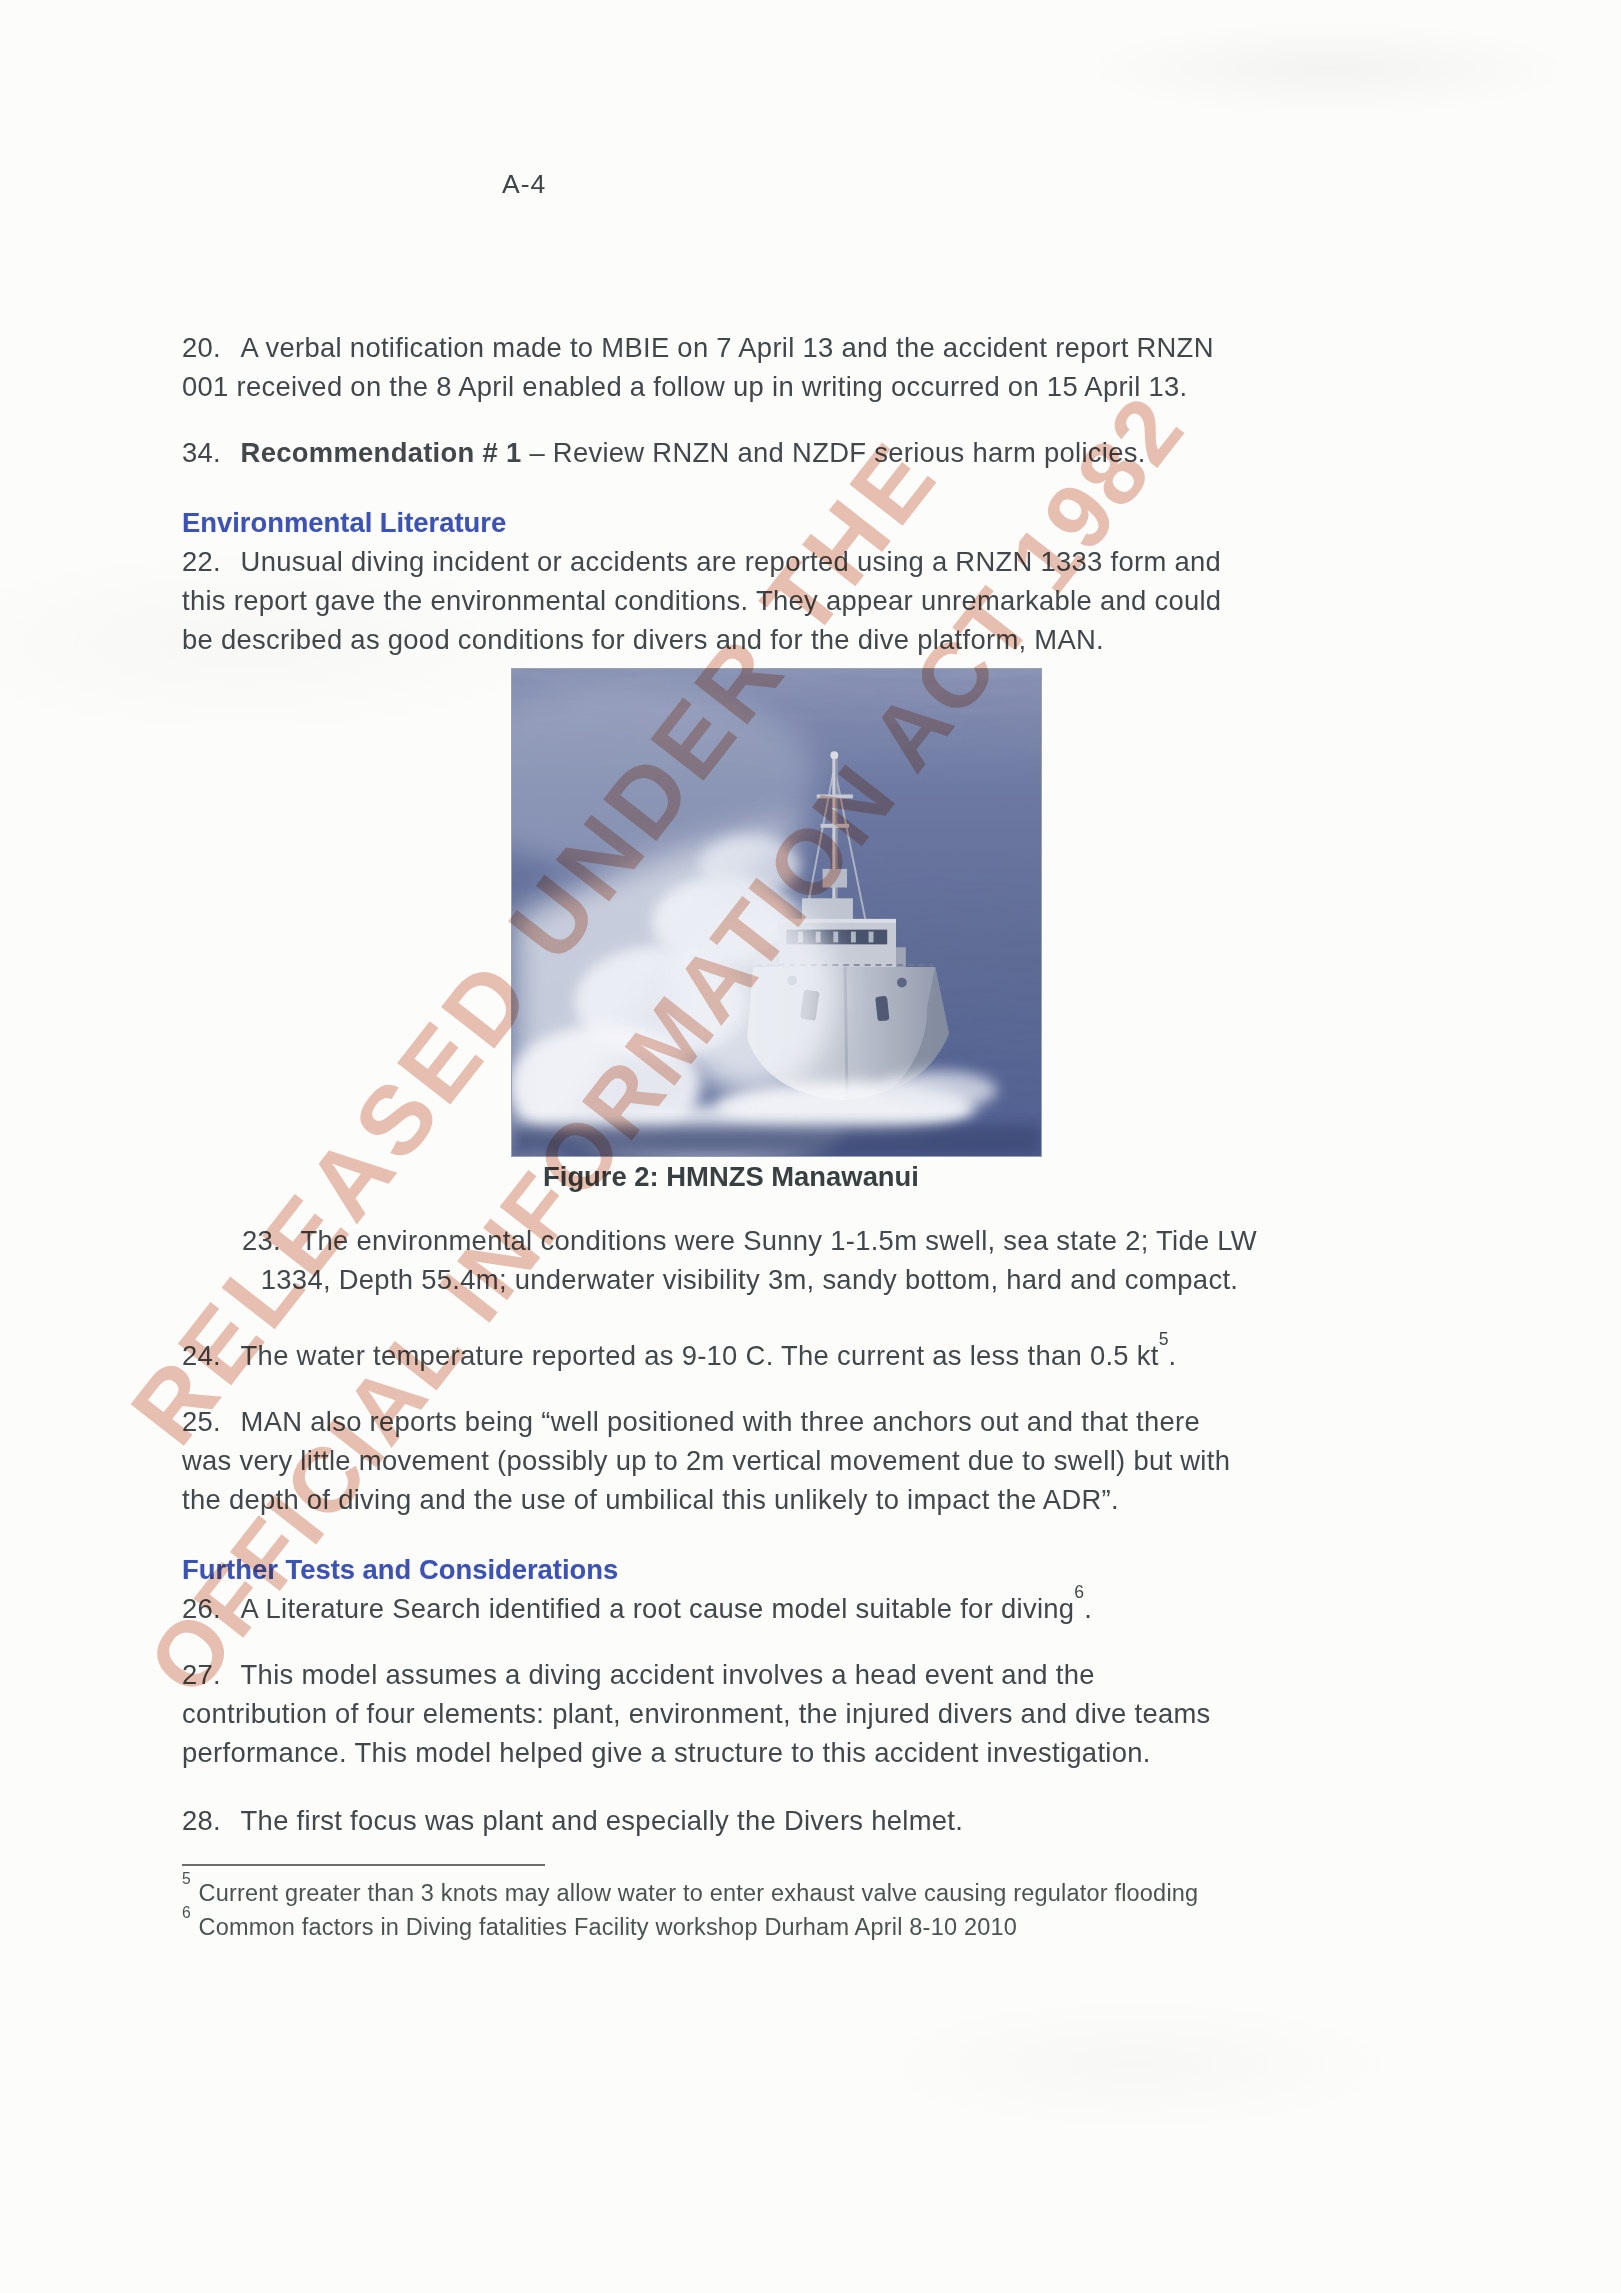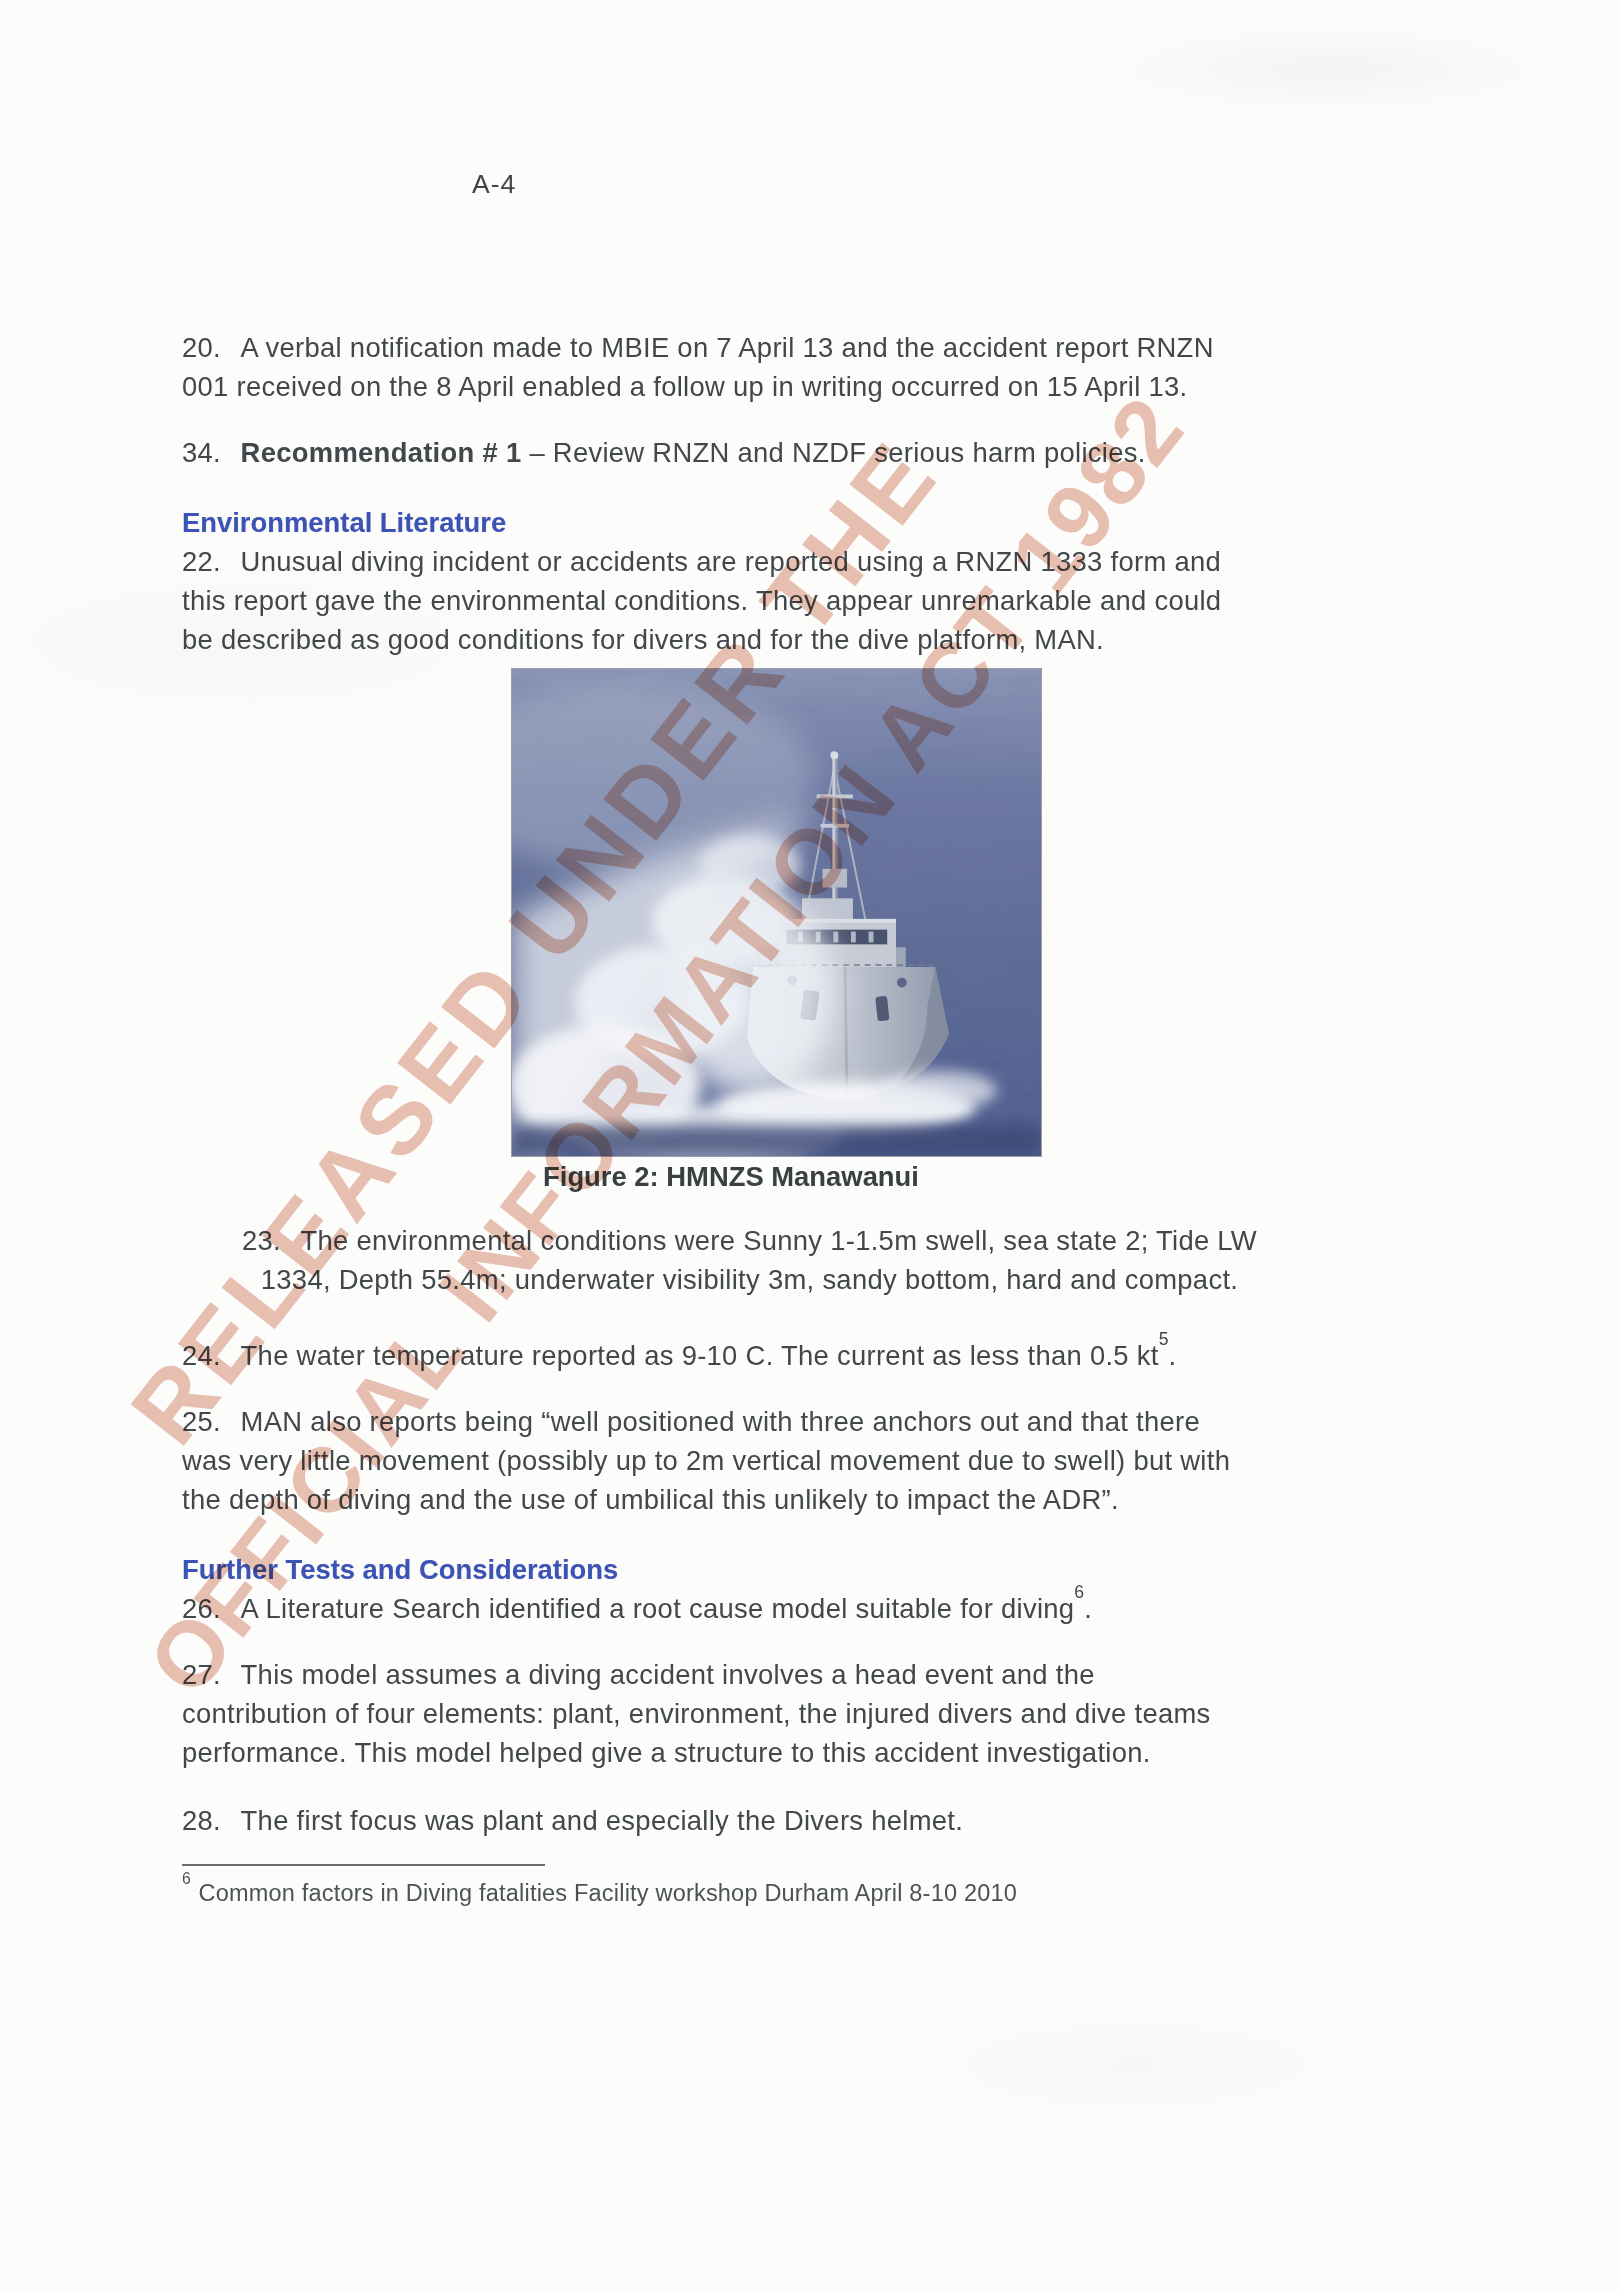--- a/index.html
+++ b/index.html
@@ -9,21 +9,21 @@
     font-family:"Liberation Sans","DejaVu Sans",sans-serif;
     color:var(--text-color,#41474a);
     background:
       radial-gradient(ellipse 353px 69px at 82% 3%, rgba(0,0,0,0.035), transparent 70%),
       radial-gradient(ellipse 490px 137px at 15% 28%, rgba(0,0,0,0.02), transparent 70%),
       radial-gradient(ellipse 392px 98px at 70% 90%, rgba(0,0,0,0.02), transparent 70%),
       var(--paper,#fcfcfb);
     overflow:hidden;
   }
   .pageno{
-    position:absolute;left:472px;top:169px;
+    position:absolute;left:502px;top:169px;
     font-size:26.5px;letter-spacing:1px;color:#3e4447;
   }
   .content{position:absolute;left:182px;top:328px;width:1135px;}
   .para{
     margin:0;font-size:27.4px;line-height:39px;letter-spacing:0.3px;
   }
   .ptext{white-space:pre-line;}
   .pnum{display:inline-block;margin-right:19.6px;}
   .bold{font-weight:bold;}
   sup.fnref{font-size:17.6px;line-height:0;position:relative;top:-9.8px;letter-spacing:0;}
@@ -189,18 +189,19 @@
 
     <p class="para p27"><span class="pnum">27.</span><span class="ptext">This model assumes a diving accident involves a head event and the
 contribution of four elements: plant, environment, the injured divers and dive teams
 performance. This model helped give a structure to this accident investigation.</span></p>
 
 
     <p class="para p28"><span class="pnum">28.</span><span class="ptext">The first focus was plant and especially the Divers helmet.</span></p>
 
     <div class="footnote-rule"></div>
 
+    <div class="footnote"><sup class="fnref">5</sup><span>Current greater than 3 knots may allow water to enter exhaust valve causing regulator flooding</span></div>
 
     <div class="footnote"><sup class="fnref">6</sup><span>Common factors in Diving fatalities Facility workshop Durham April 8-10 2010</span></div>
 
   </div>
 </div>
 
 
 </body></html>

